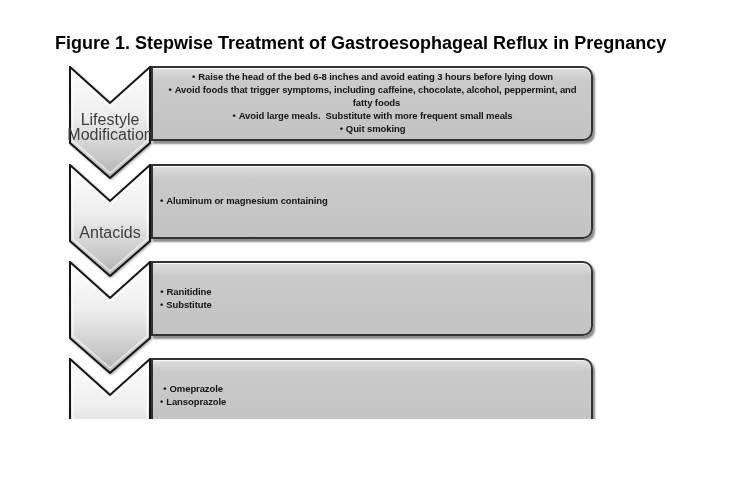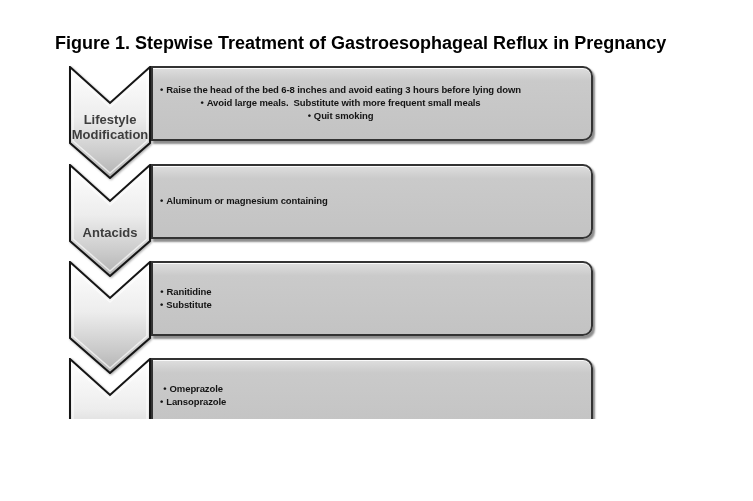--- a/index.html
+++ b/index.html
@@ -14,21 +14,21 @@
   .row { position:absolute; left:0; width:753px; height:0; }
   .row:nth-child(1){ top:66px;  z-index:8; }
   .row:nth-child(2){ top:164px; z-index:6; }
   .row:nth-child(3){ top:261px; z-index:4; }
   .row:nth-child(4){ top:358px; z-index:2; }
 
   .chevron { position:absolute; left:69px; top:0; width:82px; height:113px; }
   .chevron svg { display:block; filter:drop-shadow(1.5px 1.5px 1px rgba(0,0,0,0.35)); }
   .chev-label {
     position:absolute; left:-2px; right:-2px; bottom:37px;
-    text-align:center; font-size:13px; line-height:15px; color:#3d3d3d;font-weight:bold;
+    text-align:center; font-size:16px; line-height:15px; color:#3d3d3d;
   }
 
   .box {
     position:absolute; left:151px; top:0; width:438px; height:71px;
     border:2px solid #333333; border-radius:0 10px 10px 0;
     background:linear-gradient(#dedede, #cacaca 18%, #c3c3c3);
     box-shadow:2px 2.5px 2px rgba(0,0,0,0.45), inset 0 1px 0 rgba(255,255,255,0.85);
     display:flex; align-items:center; overflow:hidden;
   }
   .bullets {
@@ -57,20 +57,21 @@
           </linearGradient>
         </defs>
         <polygon points="1,1 41,37 81,1 81,77 41,112 1,77" fill="url(#chevGrad)" stroke="#151515" stroke-width="2" stroke-linejoin="miter"></polygon>
         <polygon points="4,8 41,41 78,8 78,75 41,107 4,75" fill="none" stroke="#ffffff" stroke-opacity="0.65" stroke-width="1.5"></polygon>
       </svg>
       <div class="chev-label">Lifestyle Modification</div>
     </div>
     <div class="box">
       <ul class="bullets">
             <li>Raise the head of the bed 6-8 inches and avoid eating 3 hours before lying down</li>
+            <li>Avoid foods that trigger symptoms, including caffeine, chocolate, alcohol, peppermint, and fatty foods</li>
             <li>Avoid large meals.  Substitute with more frequent small meals</li>
             <li>Quit smoking</li>
           </ul>
     </div>
   </div>
 
   <div class="row">
     <div class="chevron">
       <svg width="82" height="113" viewBox="0 0 82 113">
         <defs>

